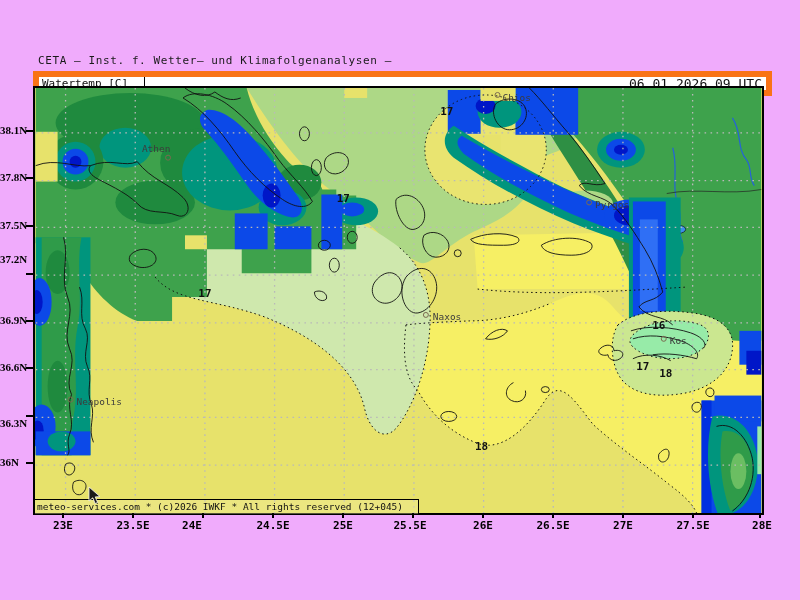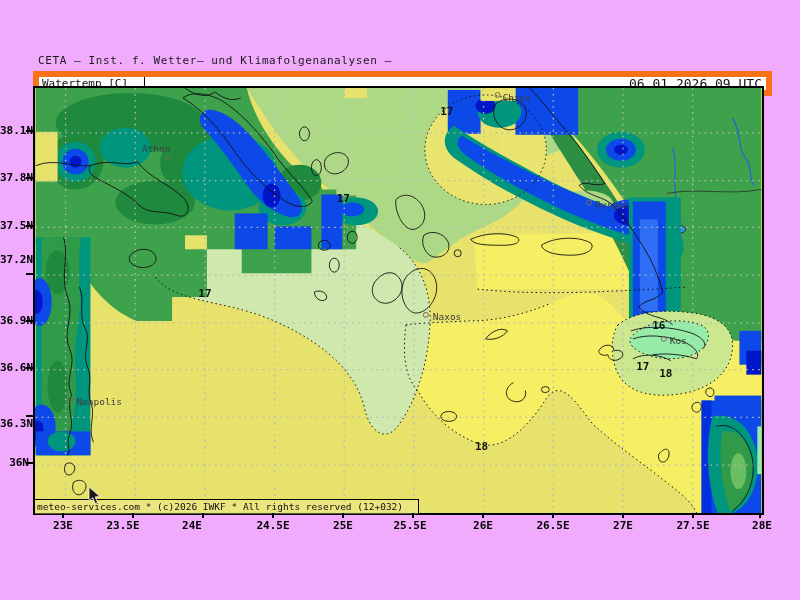--- a/index.html
+++ b/index.html
@@ -9,21 +9,21 @@
   .header-strip{position:absolute;left:33px;top:71px;width:727px;height:13px;border:6px solid #f97316;
         display:flex;align-items:center;background:#fff;}
   .var-label{display:inline-block;width:102px;padding-left:3px;border-right:1px solid #000;
         font-size:11px;line-height:13px;color:#111;height:13px;}
   .datetime{margin-left:auto;font-size:13px;padding-right:4px;color:#111;}
   .map-frame{position:absolute;left:33px;top:86px;width:727px;height:425px;border:2px solid #000;background:#E7E26B;}
   .map-frame svg{display:block;}
   .credit-box{position:absolute;left:0;top:411px;width:381px;height:14px;border-top:1px solid #000;
         border-right:1px solid #000;font-size:9.5px;line-height:13px;color:#111;padding-left:2px;
         background:rgba(243,239,170,0.35);white-space:nowrap;overflow:hidden;}
-  .lat-label{position:absolute;left:0;width:29px;text-align:right;font-weight:bold;font-size:11px;color:#000;}
+  .lat-label{position:absolute;left:0;width:29px;text-align:left;font-weight:bold;font-size:11px;color:#000;font-family:Liberation Serif, serif;}
   .lat-tick{position:absolute;left:26px;width:7px;height:2px;background:#000;}
   .lon-label{position:absolute;top:519px;width:44px;text-align:center;font-weight:bold;font-size:11px;color:#000;}
   .lon-tick{position:absolute;top:513px;width:2px;height:5px;background:#000;}
   svg text{font-family:"DejaVu Sans Mono",monospace;}
   .city-txt{font-size:9.5px;fill:#3c3c3c;}
   .cn{font-size:11px;font-weight:bold;fill:#111;}
   .coast{fill:none;stroke:#111;stroke-width:0.9;}
   .dot{fill:none;stroke:#111;stroke-width:1;stroke-dasharray:1.5 3;}
   .grid{fill:none;stroke:#b9b9b9;stroke-width:1.3;stroke-dasharray:1.6 4.4;}
 </style>
@@ -229,21 +229,21 @@
         <text class="cn" x="309" y="115" text-anchor="middle">17</text>
         <text class="cn" x="170" y="210" text-anchor="middle">17</text>
         <text class="cn" x="626" y="242" text-anchor="middle">16</text>
         <text class="cn" x="610" y="283" text-anchor="middle">17</text>
         <text class="cn" x="633" y="290" text-anchor="middle">18</text>
         <text class="cn" x="448" y="364" text-anchor="middle">18</text>
       </g>
     </svg>
 
     <div class="credit-box">
-      <span>meteo-services.com * (c)2026 IWKF * All rights reserved (12+032)</span>
+      <span>meteo-services.com * (c)2026 IWKF * All rights reserved (12+045)</span>
     </div>
   </div>
 
   <div class="lat-tick" style="top:130px"></div>
   <div class="lat-tick" style="top:177px"></div>
   <div class="lat-tick" style="top:225px"></div>
   <div class="lat-tick" style="top:273px"></div>
   <div class="lat-tick" style="top:320px"></div>
   <div class="lat-tick" style="top:367px"></div>
   <div class="lat-tick" style="top:415px"></div>
@@ -262,21 +262,21 @@
   <div class="lon-tick" style="left:202px"></div>
   <div class="lon-tick" style="left:272px"></div>
   <div class="lon-tick" style="left:342px"></div>
   <div class="lon-tick" style="left:412px"></div>
   <div class="lon-tick" style="left:482px"></div>
   <div class="lon-tick" style="left:552px"></div>
   <div class="lon-tick" style="left:622px"></div>
   <div class="lon-tick" style="left:692px"></div>
   <div class="lon-tick" style="left:759px"></div>
   <div class="lon-label" style="left:41px">23E</div>
-  <div class="lon-label" style="left:101px">23.5E</div>
+  <div class="lon-label" style="left:111px">23.5E</div>
   <div class="lon-label" style="left:170px">24E</div>
   <div class="lon-label" style="left:251px">24.5E</div>
   <div class="lon-label" style="left:321px">25E</div>
   <div class="lon-label" style="left:388px">25.5E</div>
   <div class="lon-label" style="left:461px">26E</div>
   <div class="lon-label" style="left:531px">26.5E</div>
   <div class="lon-label" style="left:601px">27E</div>
   <div class="lon-label" style="left:671px">27.5E</div>
   <div class="lon-label" style="left:740px">28E</div>
 

